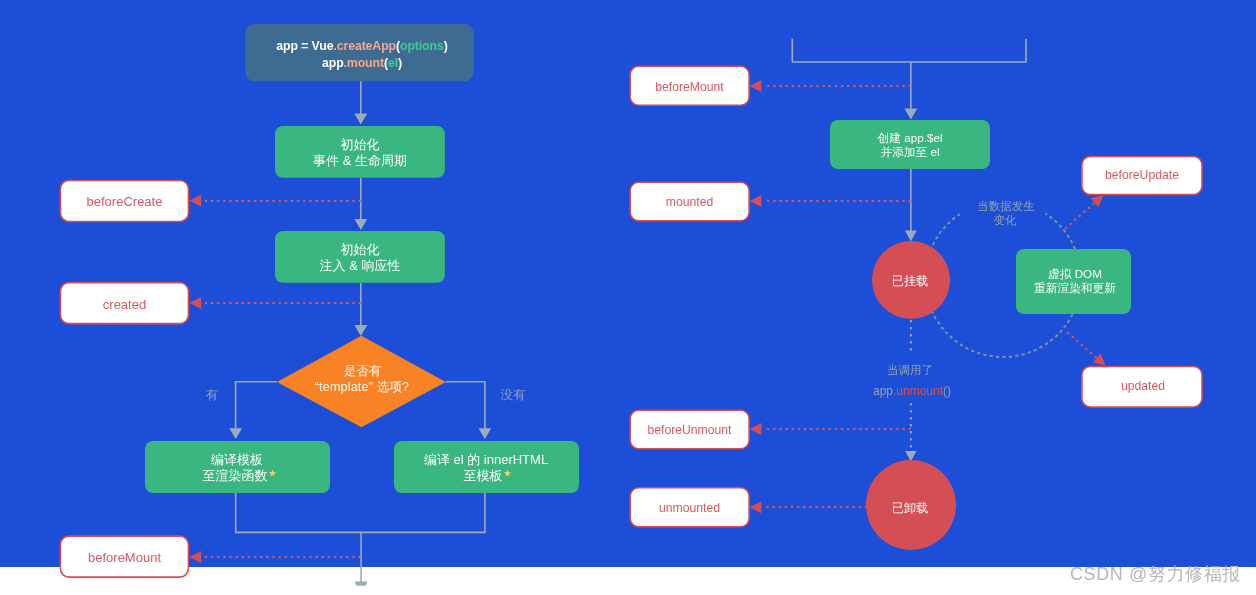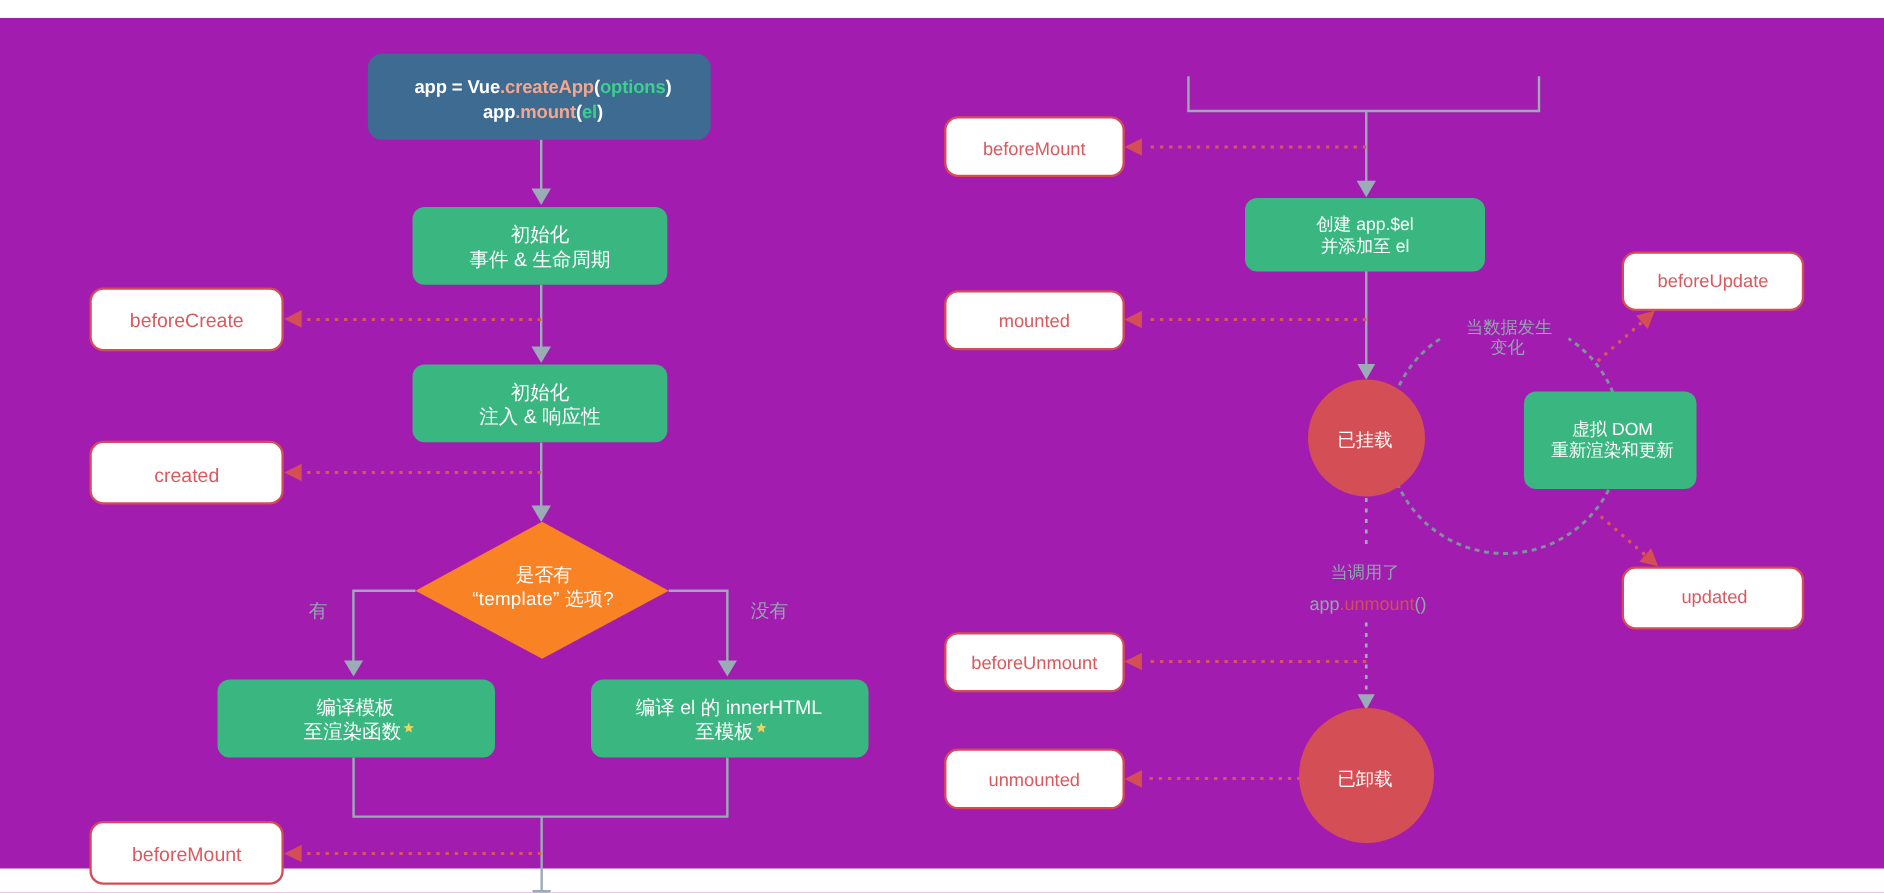--- a/index.html
+++ b/index.html
@@ -1,18 +1,18 @@
 <!DOCTYPE html>
 <html><head>
 <meta charset="utf-8">
 <style>
   html,body{margin:0;padding:0;background:#ffffff;}
   body{width:1256px;height:595px;overflow:hidden;
        font-family:"Liberation Sans","DejaVu Sans",sans-serif;}
-  #root{position:relative;width:1256px;height:567px;background:#a21caf;margin-top:12px;}
+  #root{position:relative;width:1256px;height:567px;background:#1d4ed8;}
   svg#diagram{position:absolute;left:0;top:0;display:block;}
   #diagram text{font-family:"Liberation Sans","DejaVu Sans",sans-serif;}
   .hook-txt{font-size:13px;fill:#d9595e;}
   .hook-txt-sm{font-size:12.2px;fill:#d9595e;}
   .node-cn{font-size:13px;fill:#ffffff;}
   .node-sm{font-size:11.7px;fill:#ffffff;}
   .node-md{font-size:12.2px;fill:#ffffff;}
   .node-dc{font-size:12.5px;fill:#ffffff;}
   .lbl-gray{font-size:12.5px;fill:#93a5af;}
   .lbl-gray-sm{font-size:11.5px;fill:#93a5af;}
@@ -194,13 +194,14 @@
   <g>
     <rect x="630.2" y="410.2" width="118.9" height="38.6" rx="8.5" ry="8.5" fill="#ffffff" stroke="#d64c55" stroke-width="1.55"></rect>
     <text x="689.5" y="434" text-anchor="middle" class="hook-txt-sm">beforeUnmount</text>
   </g>
   <g>
     <rect x="630.2" y="487.8" width="118.9" height="39" rx="8.5" ry="8.5" fill="#ffffff" stroke="#d64c55" stroke-width="1.55"></rect>
     <text x="689.5" y="512" text-anchor="middle" class="hook-txt-sm">unmounted</text>
   </g>
 
 </svg>
+<div class="wm">CSDN @努力修福报</div>
 </div>
 
 </body></html>

